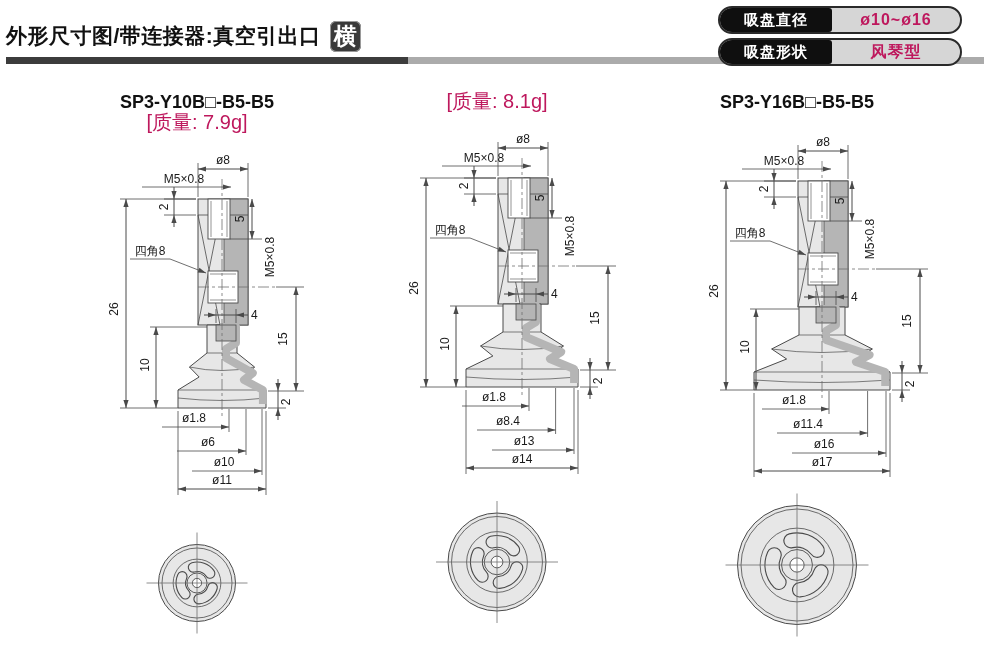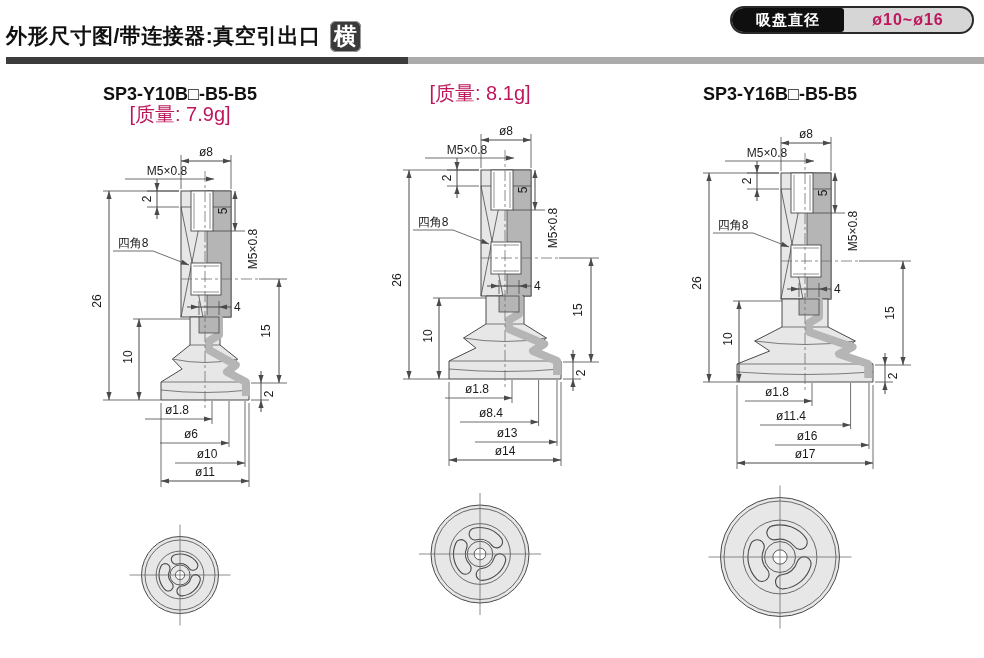--- a/index.html
+++ b/index.html
@@ -12,35 +12,35 @@
   .title-row{display:flex;align-items:center;height:32px;}
   .page-title{font-size:21px;font-weight:bold;margin:0;letter-spacing:.5px;}
   .tbadge{
     display:flex;align-items:center;justify-content:center;
     width:31px;height:31px;margin-left:9px;border-radius:6px;
     background:#3a3a3a;color:#fff;font-size:23px;font-weight:bold;
     box-shadow:inset 0 0 0 1px #9a9a9a;
   }
   .rule{height:7px;margin-top:5px;background:#ababab;position:relative;}
   .rule-dark{position:absolute;left:0;top:0;height:7px;width:402px;background:#3c3c3c;}
-  .spec-badges{position:absolute;top:6px;right:10px;display:flex;flex-direction:column;gap:4px;}
+  .spec-badges{position:absolute;top:6px;right:22px;display:flex;flex-direction:column;gap:4px;}
   .pill{
     display:flex;width:240px;height:24px;border:2px solid #2a2a2a;
     border-radius:14px;overflow:hidden;background:#d6d6d6;
   }
   .pill-label{
     background:#0f0f0f;color:#fff;width:112px;flex:none;
     display:flex;align-items:center;justify-content:center;
     font-size:15px;font-weight:bold;letter-spacing:1px;border-radius:0 3px 3px 0;
   }
   .pill-value{
     flex:1;display:flex;align-items:center;justify-content:center;
     font-size:16px;font-weight:bold;letter-spacing:1px;color:#be185d;
   }
-  .figures{display:flex;justify-content:flex-start;padding:0 20px 0 30px;margin-top:20px;}
+  .figures{display:flex;justify-content:center;padding:0 20px 0 30px;margin-top:28px;}
   .figure{width:300px;text-align:center;}
   .part-no{font-size:18px;font-weight:bold;line-height:21px;}
   .mass{font-size:20px;line-height:17px;margin-top:1px;color:#be185d;}
   .drawing{margin-top:8px;height:360px;text-decoration:underline;}
   .bottomview{margin-top:10px;height:148px;}
   .drawing svg,.bottomview svg{display:block;margin:0 auto;}
   .dim{font-size:12px;fill:#1a1a1a;font-family:"Liberation Sans","DejaVu Sans",sans-serif;}
 </style>
 </head>
 <body>
@@ -50,20 +50,24 @@
     <h1 class="page-title">外形尺寸图/带连接器:真空引出口</h1>
     <span class="tbadge">横</span>
   </div>
   <div class="rule">
       <div class="rule-dark"></div>
     </div>
   <div class="spec-badges">
     <div class="pill">
       <span class="pill-label">吸盘直径</span>
       <span class="pill-value">ø10~ø16</span>
+    </div>
+    <div class="pill">
+      <span class="pill-label">吸盘形状</span>
+      <span class="pill-value">风琴型</span>
     </div>
   </div>
 </div>
 
 <div class="figures">
   <div class="figure">
     <div class="part-no">SP3-Y10B□-B5-B5</div>
     <div class="mass">[质量: 7.9g]</div>
     <div class="drawing">
         <svg width="270" height="360" viewBox="0 0 270 360">

